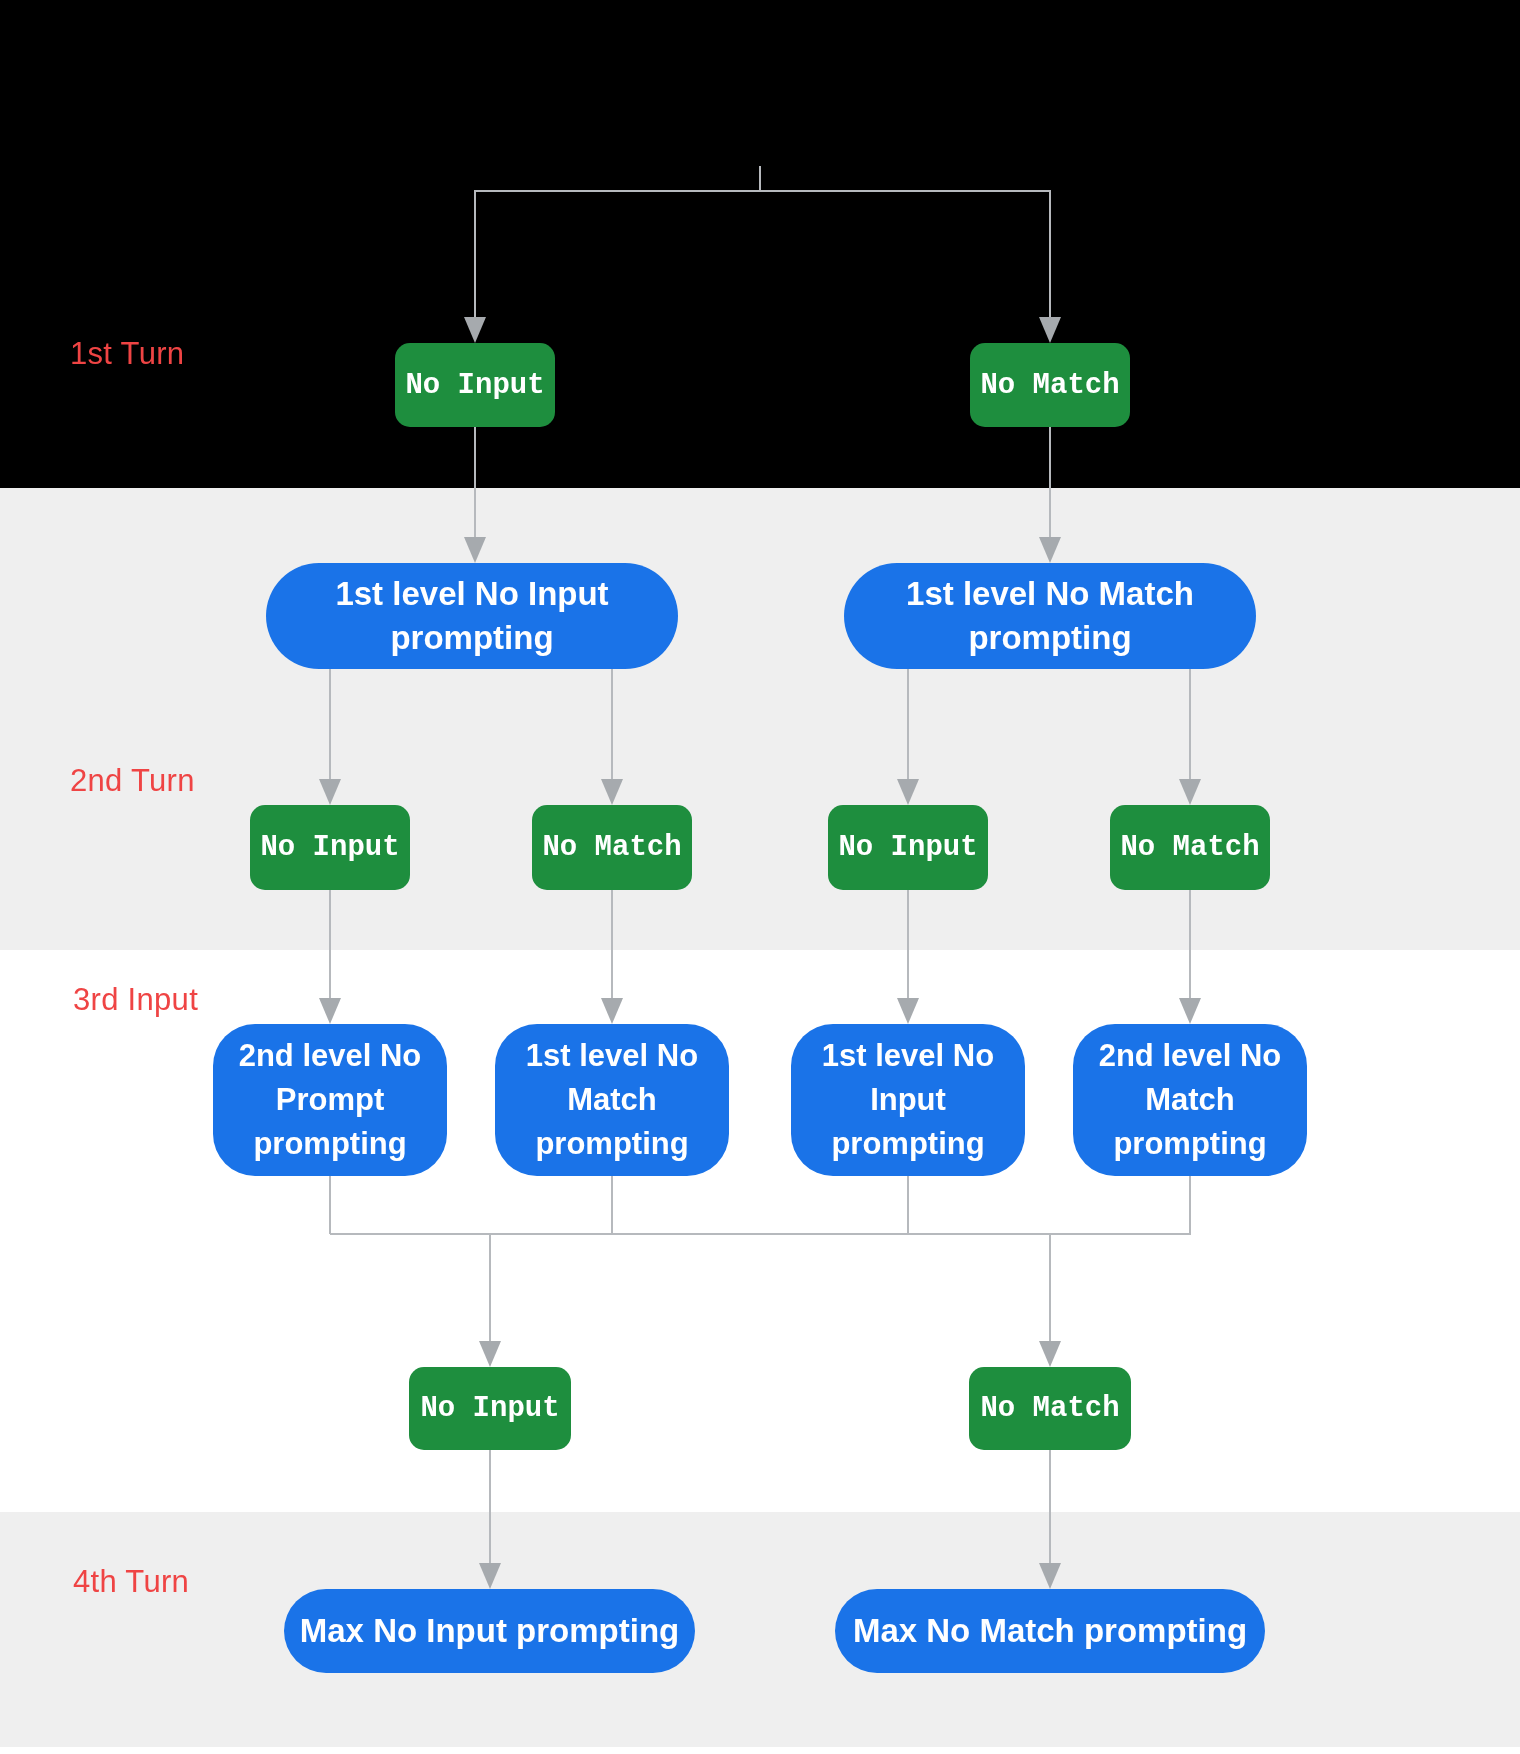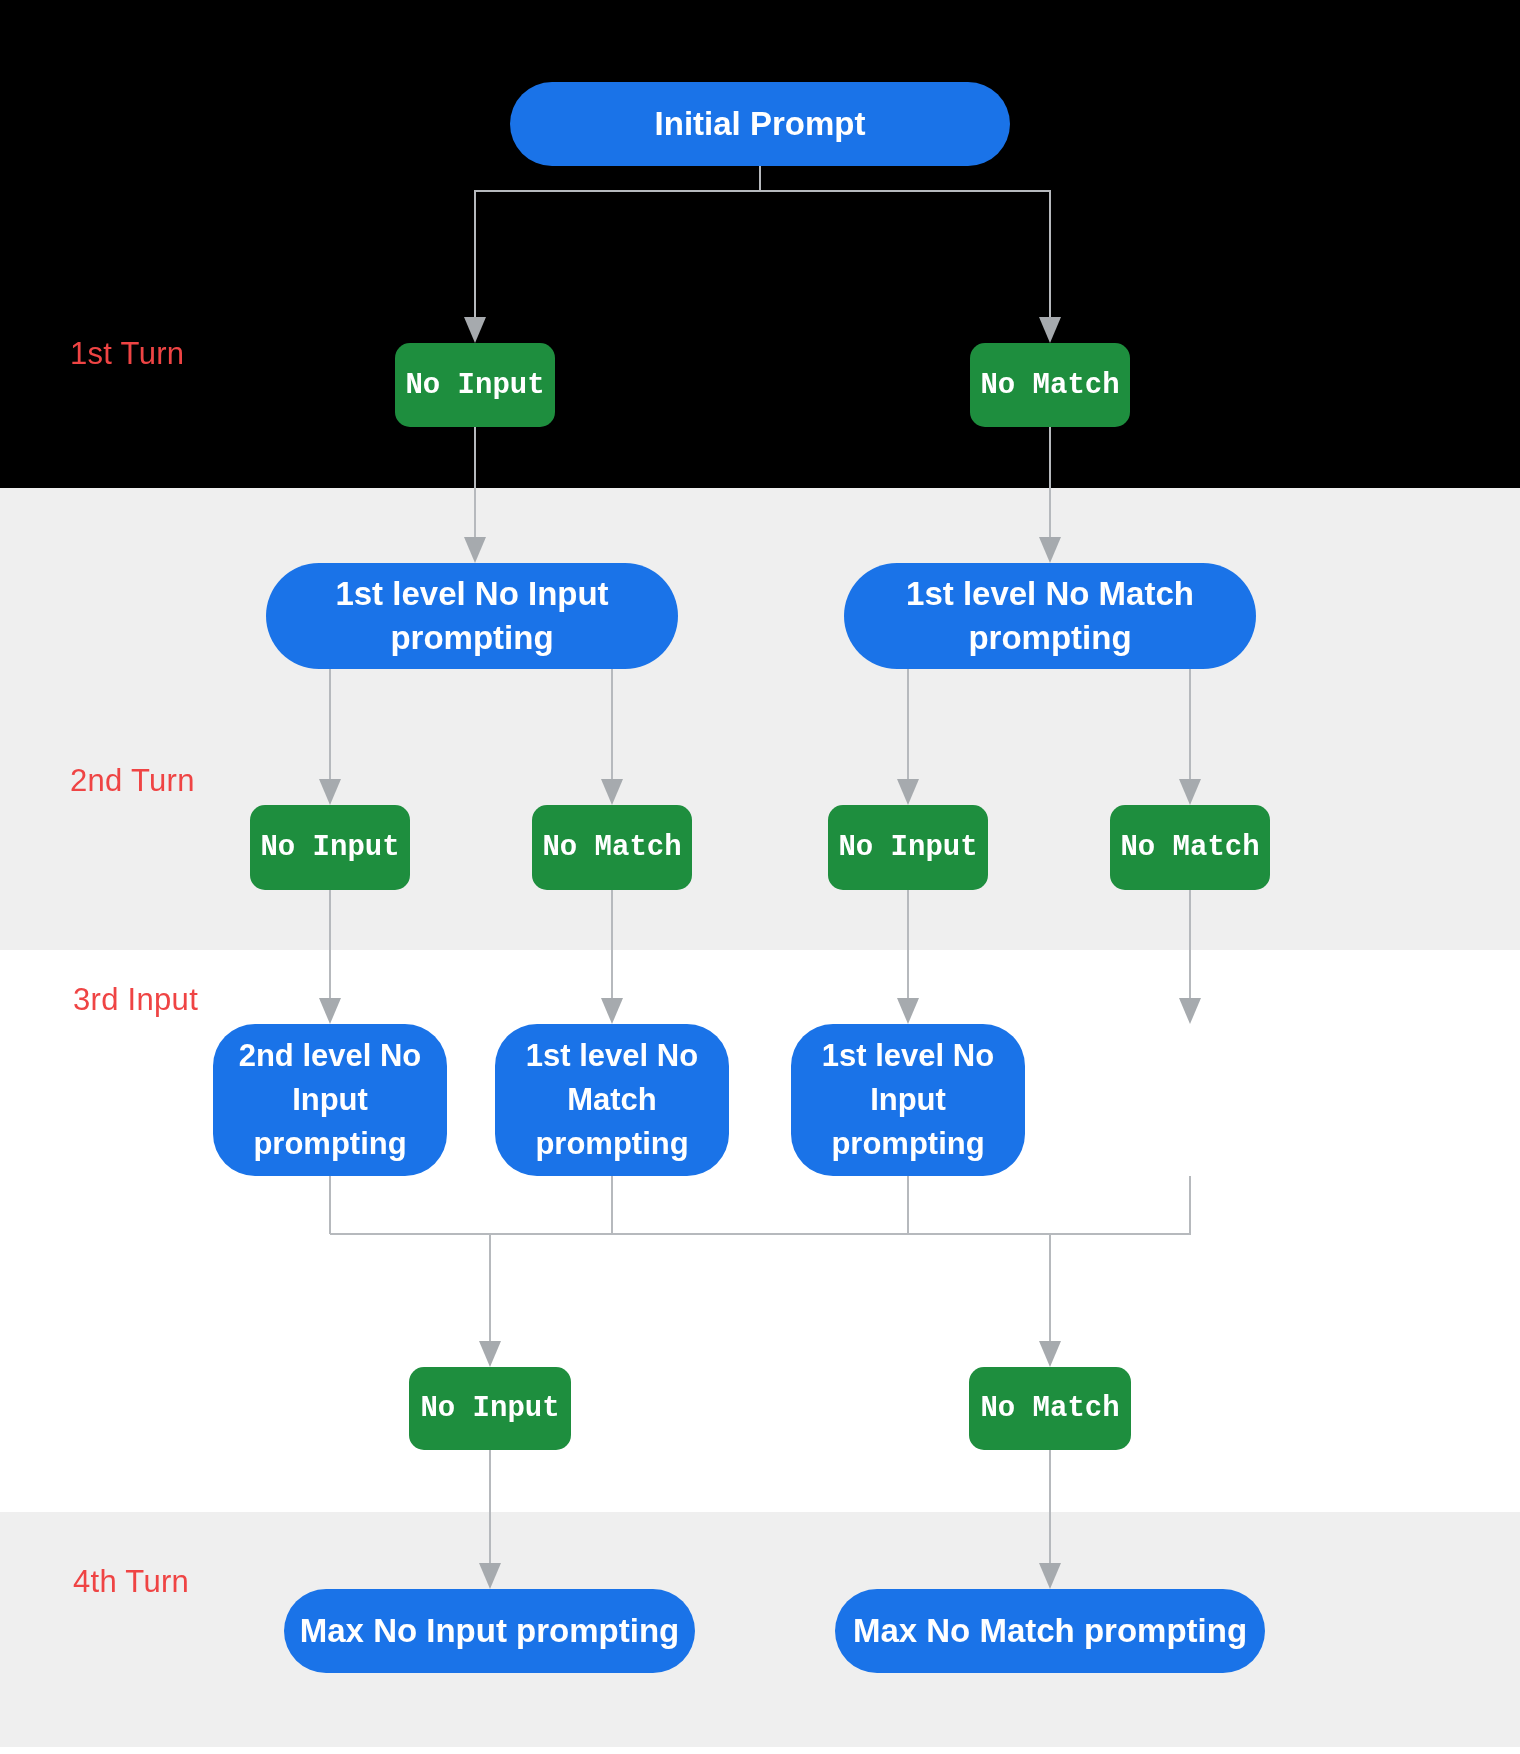--- a/index.html
+++ b/index.html
@@ -100,36 +100,36 @@
   <div class="cl" style="left:489px;top:1233px;width:2px;height:110px;"></div>
   <div class="cl" style="left:1049px;top:1233px;width:2px;height:110px;"></div>
   <div class="arrow" style="left:479px;top:1341px;"></div>
   <div class="arrow" style="left:1039px;top:1341px;"></div>
 
   <div class="cl" style="left:489px;top:1450px;width:2px;height:115px;"></div>
   <div class="cl" style="left:1049px;top:1450px;width:2px;height:115px;"></div>
   <div class="arrow" style="left:479px;top:1563px;"></div>
   <div class="arrow" style="left:1039px;top:1563px;"></div>
 
-  <div class="node node-blue pill" style="left:510px;top:82px;width:500px;height:84px;">Initial Prompt</div>
 
   <div class="node node-green chip" style="left:395px;top:343px;width:160px;height:84px;">No Input</div>
   <div class="node node-green chip" style="left:970px;top:343px;width:160px;height:84px;">No Match</div>
 
   <div class="node node-blue stadium" style="left:266px;top:563px;width:412px;height:106px;">1st level No Input prompting</div>
   <div class="node node-blue stadium" style="left:844px;top:563px;width:412px;height:106px;">1st level No Match prompting</div>
 
   <div class="node node-green chip" style="left:250px;top:805px;width:160px;height:85px;">No Input</div>
   <div class="node node-green chip" style="left:532px;top:805px;width:160px;height:85px;">No Match</div>
   <div class="node node-green chip" style="left:828px;top:805px;width:160px;height:85px;">No Input</div>
   <div class="node node-green chip" style="left:1110px;top:805px;width:160px;height:85px;">No Match</div>
 
-  <div class="node node-blue rounded-lg" style="left:213px;top:1024px;width:234px;height:152px;">2nd level No Input prompting</div>
+  <div class="node node-blue rounded-lg" style="left:213px;top:1024px;width:234px;height:152px;">2nd level No Prompt prompting</div>
   <div class="node node-blue rounded-lg" style="left:495px;top:1024px;width:234px;height:152px;">1st level No Match prompting</div>
   <div class="node node-blue rounded-lg" style="left:791px;top:1024px;width:234px;height:152px;">1st level No Input prompting</div>
+  <div class="node node-blue rounded-lg" style="left:1073px;top:1024px;width:234px;height:152px;">2nd level No Match prompting</div>
 
   <div class="node node-green chip" style="left:409px;top:1367px;width:162px;height:83px;">No Input</div>
   <div class="node node-green chip" style="left:969px;top:1367px;width:162px;height:83px;">No Match</div>
 
   <div class="node node-blue pill" style="left:835px;top:1589px;width:430px;height:84px;">Max No Match prompting</div>
   <div class="node node-blue pill" style="left:284px;top:1589px;width:411px;height:84px;">Max No Input prompting</div>
 
 </div>
 
 </body></html>

